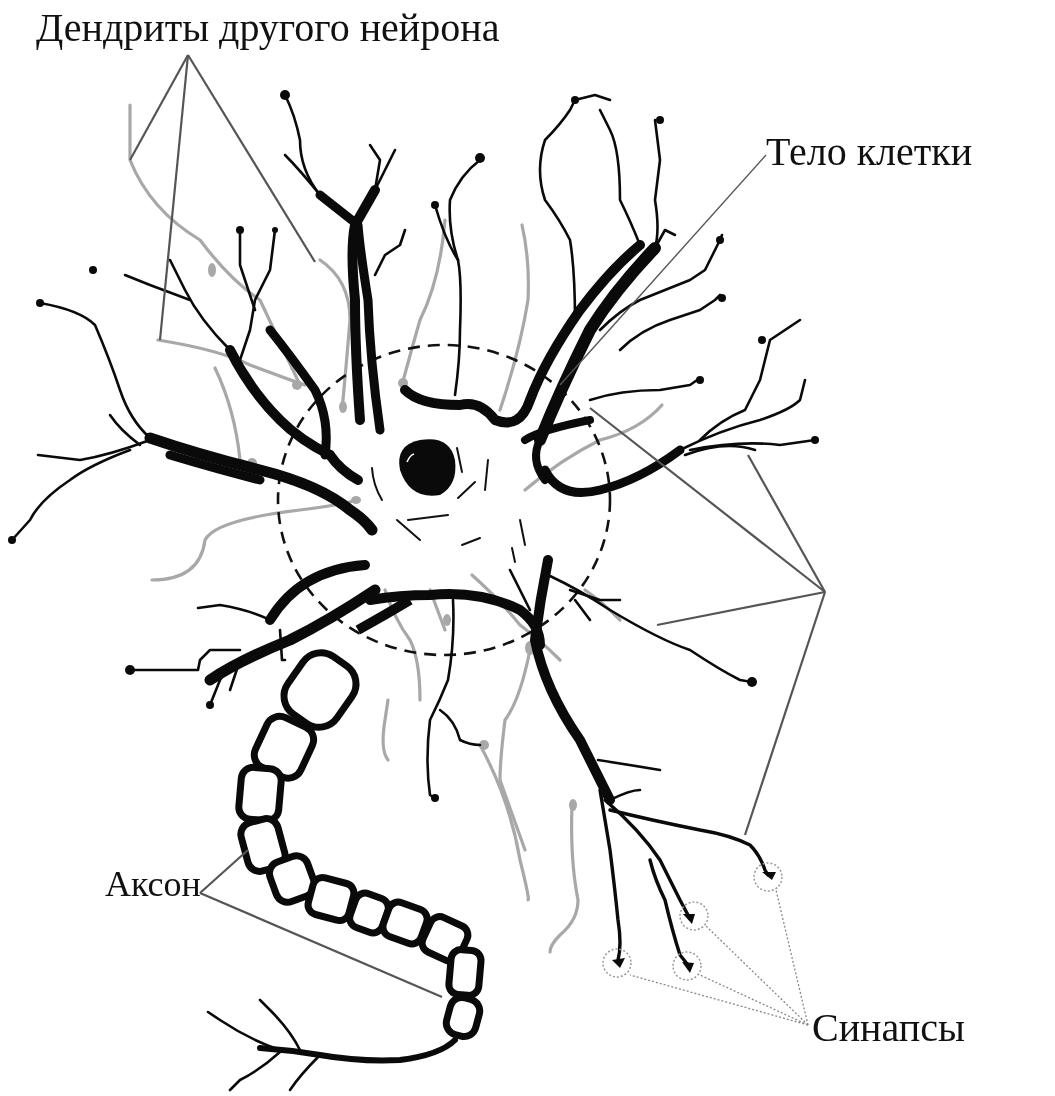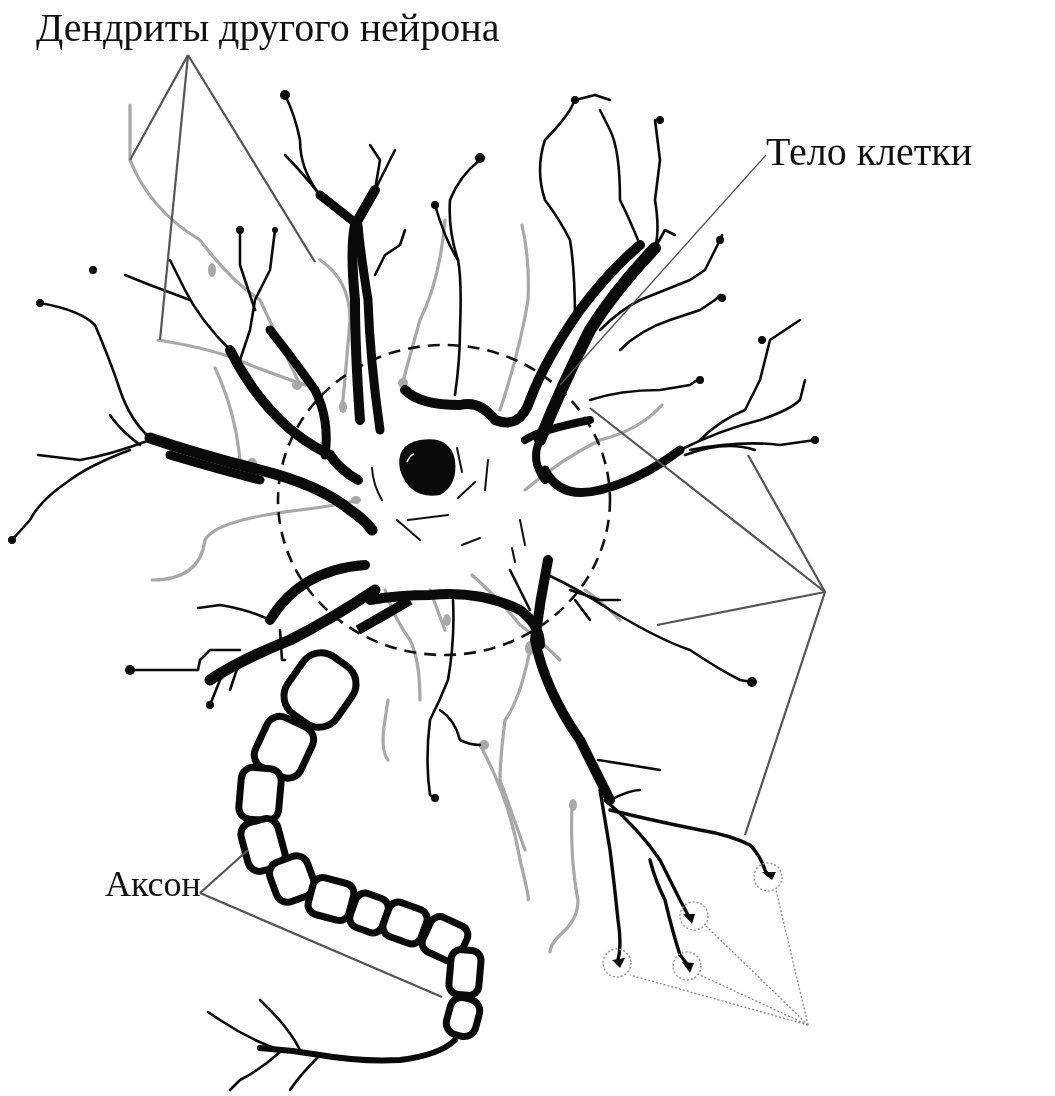--- a/index.html
+++ b/index.html
@@ -228,13 +228,14 @@
     <path d="M808,1025 L630,975"></path>
     <path d="M808,1025 L700,975"></path>
     <path d="M808,1025 L706,926"></path>
     <path d="M808,1025 L776,890"></path>
   </g>
 </svg>
 
   <div class="label" id="lbl-other">Дендриты другого нейрона</div>
   <div class="label" id="lbl-body">Тело клетки</div>
   <div class="label" id="lbl-axon">Аксон</div>
+  <div class="label" id="lbl-syn">Синапсы</div>
 </div>
 
 </body></html>

